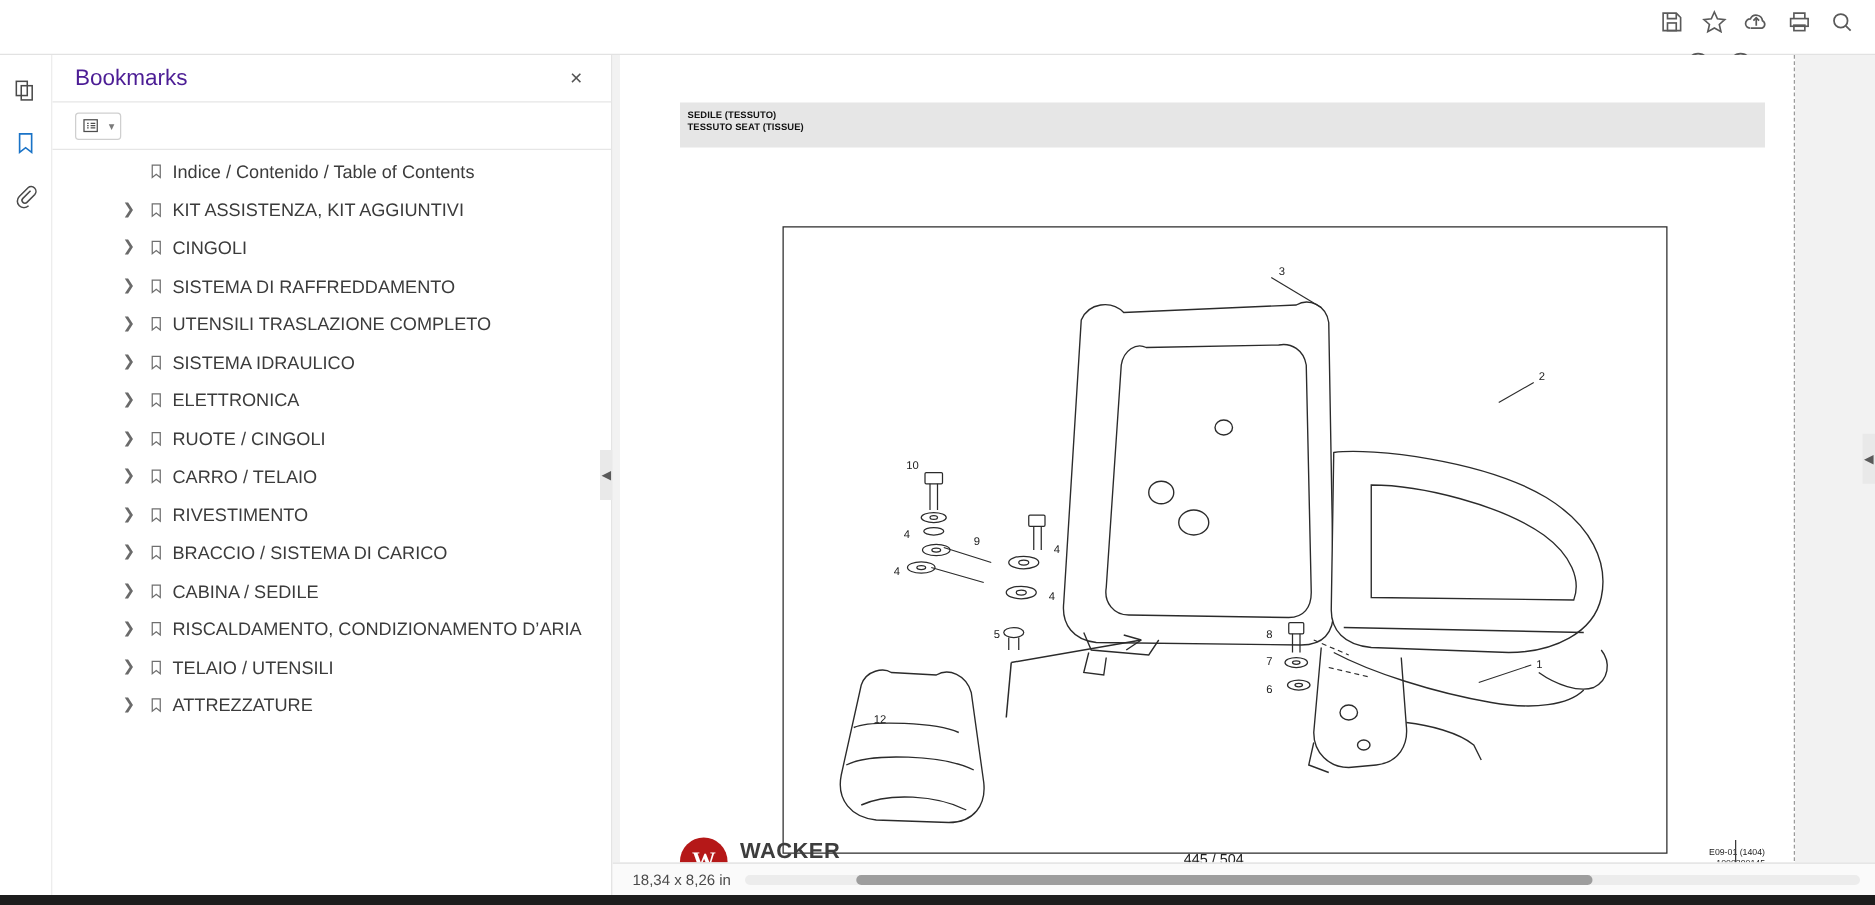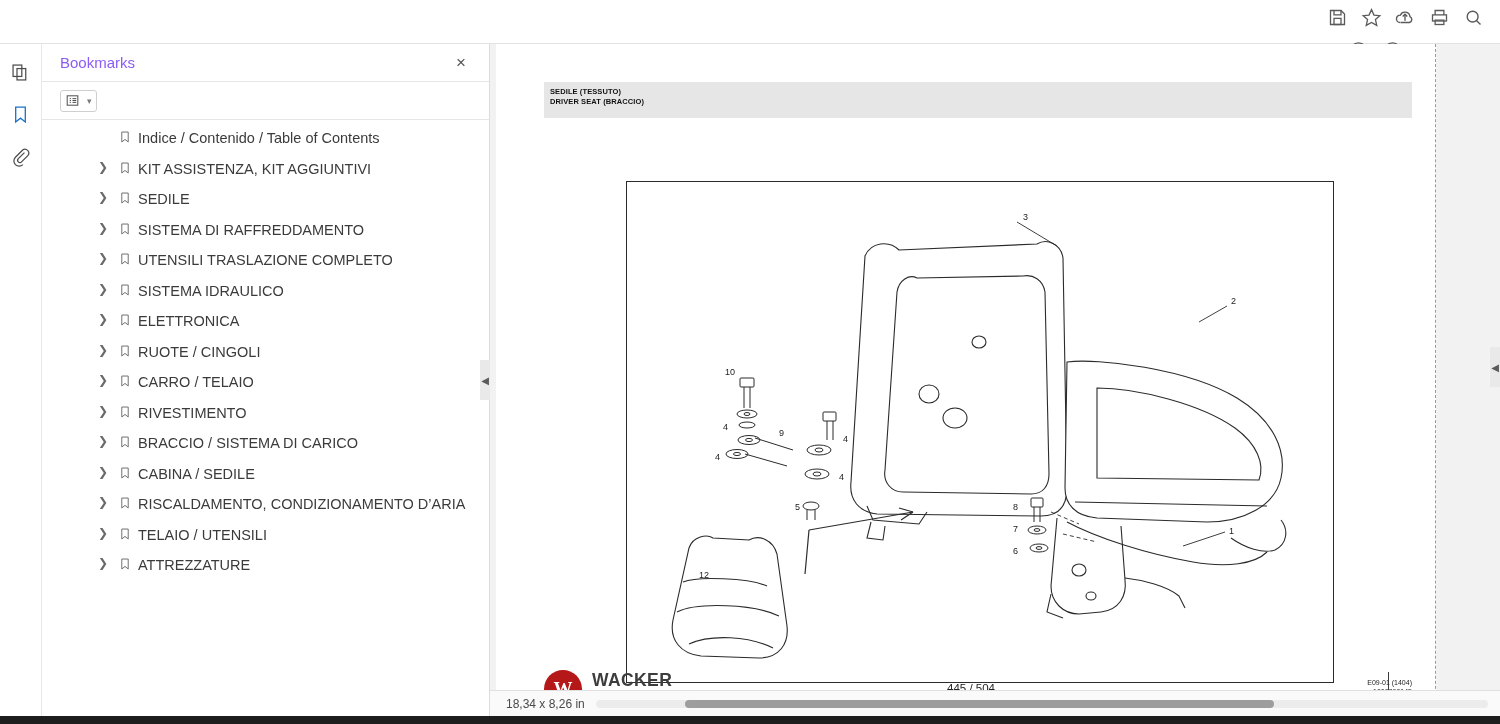--- a/index.html
+++ b/index.html
@@ -112,21 +112,21 @@
     display: flex;
     flex-direction: column;
     position: relative;
   }
   .panel-head {
     height: 38px;
     display: flex; align-items: center;
     padding: 0 16px 0 18px;
     border-bottom: 1px solid #e6e6e6;
   }
-  .panel-title { font-size: 15px; color: #8b5cf6; flex: 1; }
+  .panel-title { font-size: 18px; color: #4c1d95; flex: 1; }
   .panel-close {
     width: 24px; height: 24px;
     display: flex; align-items: center; justify-content: center;
     color: #555; cursor: pointer; font-size: 17px;
   }
   .panel-sub {
     height: 38px;
     display: flex; align-items: center;
     padding: 0 18px;
     border-bottom: 1px solid #e6e6e6;
@@ -568,21 +568,21 @@
             </span>
             <span class="bmlabel">KIT ASSISTENZA, KIT AGGIUNTIVI</span>
           </div>
           <div class="bm-row">
             <span class="chev">❯</span>
             <span class="bmicon">
               <svg width="14" height="14" viewBox="0 0 24 24" fill="none" stroke="currentColor" stroke-width="1.7">
                 <path d="M6.5 3.5h11v17l-5.5-4.3-5.5 4.3z"></path>
               </svg>
             </span>
-            <span class="bmlabel">SEDILE</span>
+            <span class="bmlabel">CINGOLI</span>
           </div>
           <div class="bm-row">
             <span class="chev">❯</span>
             <span class="bmicon">
               <svg width="14" height="14" viewBox="0 0 24 24" fill="none" stroke="currentColor" stroke-width="1.7">
                 <path d="M6.5 3.5h11v17l-5.5-4.3-5.5 4.3z"></path>
               </svg>
             </span>
             <span class="bmlabel">SISTEMA DI RAFFREDDAMENTO</span>
           </div>
@@ -692,21 +692,21 @@
     </div>
 
     <div class="viewer">
       <div class="page-scroll">
 
         <div class="page-sheet">
           <div class="page-inner">
 
             <div class="title-bar">
               <div>SEDILE (TESSUTO)</div>
-              <div>DRIVER SEAT (BRACCIO)</div>
+              <div>TESSUTO SEAT (TISSUE)</div>
             </div>
 
             <div class="drawing-box">
               <svg width="708" height="502" viewBox="0 0 708 502" fill="none" stroke="#2b2b2b" stroke-width="1.1">
 
                 <path d="M272 68 C262 58 244 60 238 74 L224 300 C222 318 232 330 250 332 L414 334 C432 334 440 324 440 306 L436 76 C434 62 420 56 410 62 Z" fill="#fff"></path>
                 <path d="M290 96 C282 92 272 98 270 110 L258 288 C256 300 264 310 276 310 L404 312 C416 312 422 304 422 292 L418 110 C416 98 406 92 396 94 Z"></path>
                 <ellipse cx="302" cy="212" rx="10" ry="9"></ellipse>
                 <ellipse cx="328" cy="236" rx="12" ry="10"></ellipse>
                 <ellipse cx="352" cy="160" rx="7" ry="6"></ellipse>

